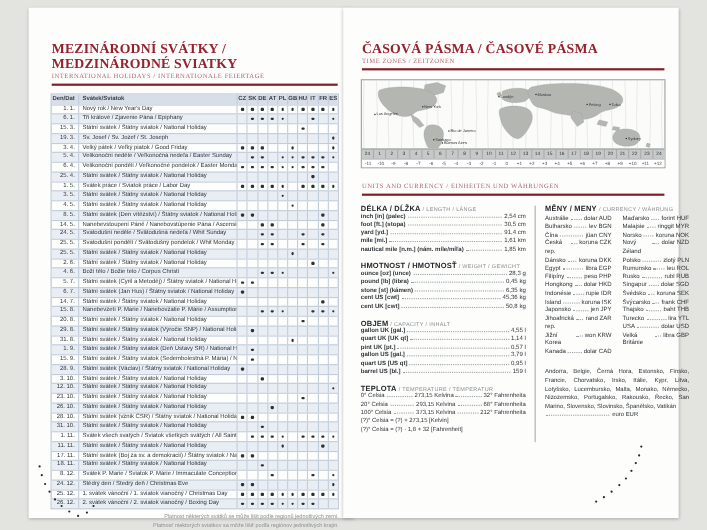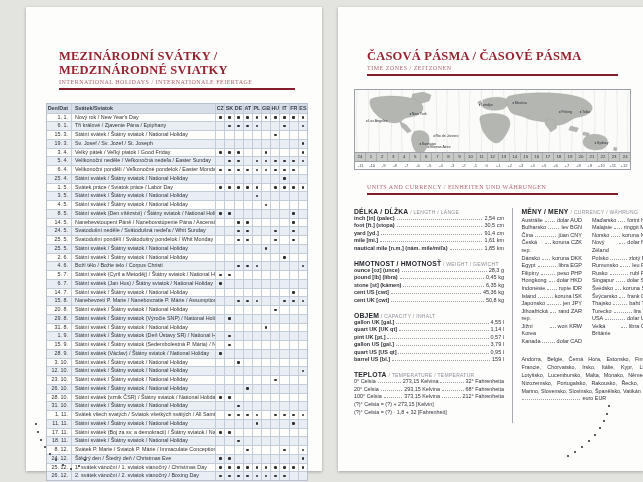--- a/index.html
+++ b/index.html
@@ -5,25 +5,25 @@
   html,body{margin:0;padding:0;}
   body{
     width:643px;height:482px;position:relative;overflow:hidden;
     background:#e3e3e0;
     font-family:"Liberation Sans", sans-serif;
     -webkit-font-smoothing:antialiased;
   }
   .page{position:absolute;top:7px;height:464px;background:#fdfdfc;
     box-shadow:0 1px 3px rgba(0,0,0,.28);}
   #left-page{left:26px;width:296px;}
-  #right-page{left:338px;width:305px;}
+  #right-page{left:312px;width:305px;}
   .page-inner{position:absolute;inset:0;}
 
   
-  .head-block{margin:13px;padding:0;}
+  .head-block{margin:1px;padding:0;}
   .title{
     font-family:"Liberation Serif", serif;font-weight:bold;
     font-size:12.5px;letter-spacing:.2px;color:#96212f;margin:0;line-height:1.1;
   }
   .subtitle{
     font-family:"Liberation Serif", serif;
     font-size:6px;letter-spacing:.5px;color:#ad6570;margin:1px 0 0 0;
   }
   .rule{height:2px;background:#821d2a;margin-top:3px;}
 

